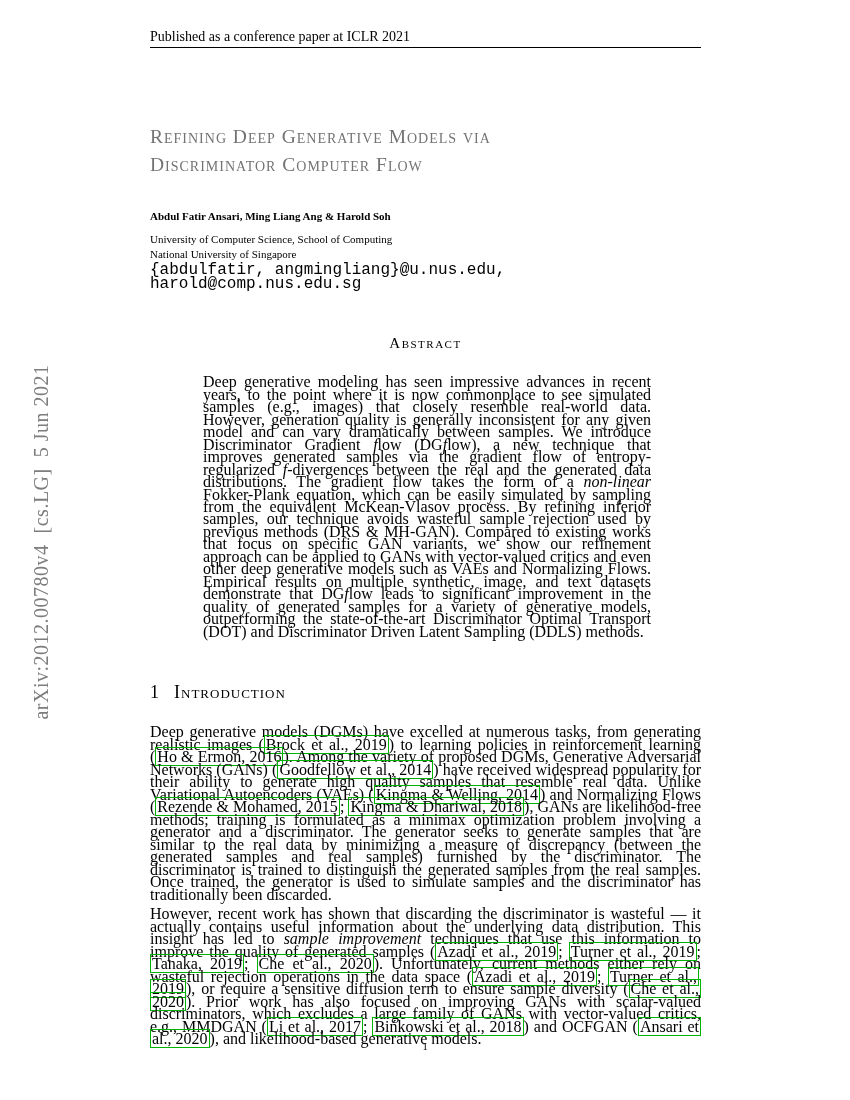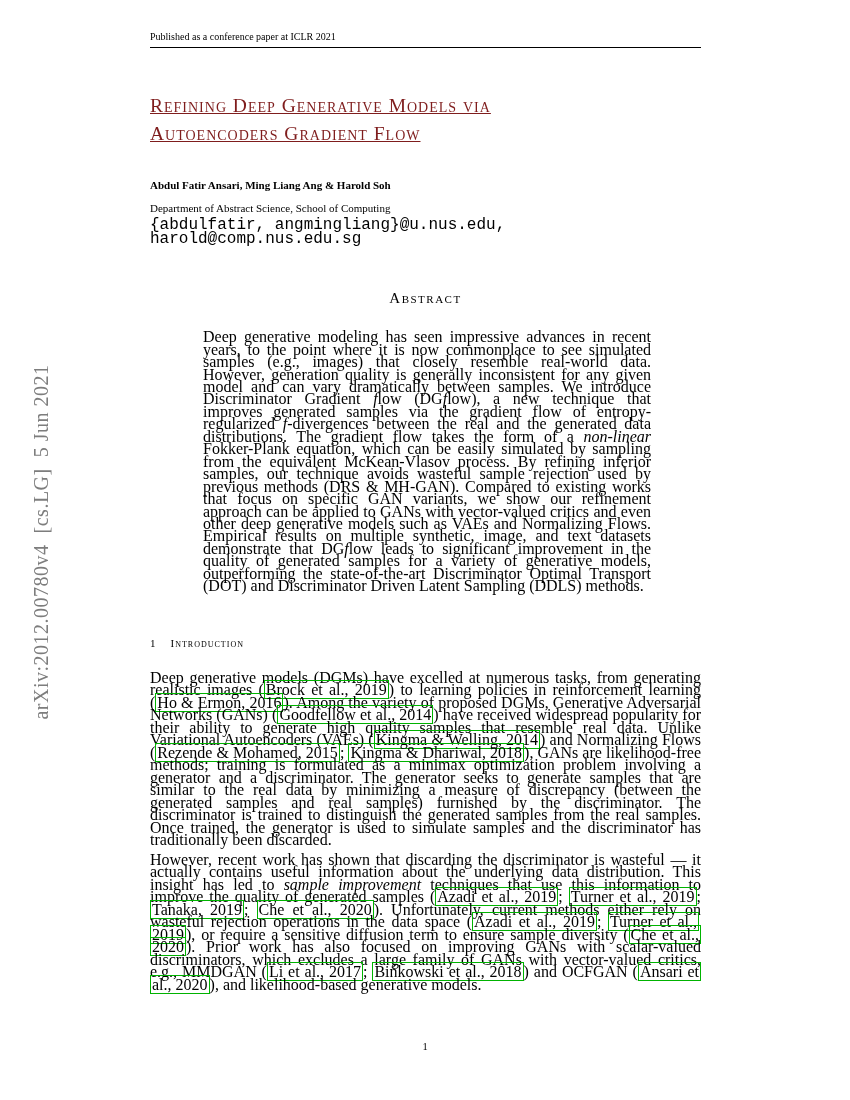--- a/index.html
+++ b/index.html
@@ -8,32 +8,31 @@
     position: relative;
     width: 850px;
     height: 1100px;
     background: #ffffff;
     font-family: "Liberation Serif", serif;
     color: #111;
     overflow: hidden;
   }
   .content { position: absolute; left: 150px; top: 0; width: 551px; }
 
-  .running-head { margin-top: 31px; font-size: 10px; line-height: 12px; color: #000; }
+  .running-head { margin-top: 31px; font-size: 14px; line-height: 12px; color: #000; }
   .header-rule { border: none; border-top: 1px solid #000; margin: 4px 0 0 0; }
 
   .paper-title {
-    margin: 44px 0 0 0;
+    margin: 75px 0 0 0;
     font-weight: 400;
     font-variant: small-caps;
     font-size: 19.5px;
     line-height: 28px;
     letter-spacing: 1px;
-    color: #7f1d1d;
-    text-decoration: underline;
+    color: #737373;
   }
 
   .authors { margin-top: 30px; font-size: 11px; line-height: 14.3px; color: #000; }
   .author-names { font-weight: bold; margin-bottom: 9px; font-family: Liberation Serif, serif; }
   .emails { font-family: "Liberation Mono", monospace; font-size: 16px; margin-top: 2px; }
 
   .abstract-heading {
     margin-top: 44px;
     text-align: center;
     font-variant: small-caps;
@@ -42,21 +41,21 @@
     color: #000;
   }
   .abstract-body {
     margin: 24px 50px 0 53px;
     font-size: 16px;
     line-height: 12.45px;
     text-align: justify;
     color: #000;
   }
 
-  .section-heading { margin: 44px 0 0 0; font-weight: 400; font-size: 11px; color: #000; }
+  .section-heading { margin: 44px 0 0 0; font-weight: 400; font-size: 18px; color: #000; }
   .sec-num { margin-right: 15px; }
   .sec-title { font-variant: small-caps; letter-spacing: 1px; }
 
   .body-par {
     margin: 23px 0 0 0;
     font-size: 16px;
     line-height: 12.5px;
     text-align: justify;
     color: #000;
   }
@@ -90,26 +89,27 @@
 
   <div class="arxiv-strip">arXiv:2012.00780v4&nbsp;&nbsp;[cs.LG]&nbsp;&nbsp;5 Jun 2021</div>
 
   <div class="content">
 
     <div class="running-head">Published as a conference paper at ICLR 2021</div>
     <hr class="header-rule">
 
     <h1 class="paper-title">
       <span>Refining Deep Generative Models via</span><br>
-      <span>Autoencoders Gradient Flow</span>
+      <span>Discriminator Computer Flow</span>
     </h1>
 
     <div class="authors">
       <div class="author-names">Abdul Fatir Ansari, Ming Liang Ang &amp; Harold Soh</div>
-      <div>Department of Abstract Science, School of Computing</div>
+      <div>University of Computer Science, School of Computing</div>
+      <div>National University of Singapore</div>
       <div class="emails">{abdulfatir, angmingliang}@u.nus.edu, harold@comp.nus.edu.sg</div>
     </div>
 
     <div class="abstract-heading">Abstract</div>
 
     <p class="abstract-body"><span>Deep generative modeling has seen impressive advances in recent years, to the point where it is now commonplace to see simulated samples (e.g., images) that closely resemble real-world data. However, generation quality is generally inconsistent for any given model and can vary dramatically between samples. We introduce Discriminator Gradient </span><span class="ital">f</span><span>low (DG</span><span class="ital">f</span><span>low), a new technique that improves generated samples via the gradient flow of entropy-regularized </span><span class="ital">f</span><span>-divergences between the real and the generated data distributions. The gradient flow takes the form of a </span><span class="ital">non-linear</span><span> Fokker-Plank equation, which can be easily simulated by sampling from the equivalent McKean-Vlasov process. By refining inferior samples, our technique avoids wasteful sample rejection used by previous methods (DRS &amp; MH-GAN). Compared to existing works that focus on specific GAN variants, we show our refinement approach can be applied to GANs with vector-valued critics and even other deep generative models such as VAEs and Normalizing Flows. Empirical results on multiple synthetic, image, and text datasets demonstrate that DG</span><span class="ital">f</span><span>low leads to significant improvement in the quality of generated samples for a variety of generative models, outperforming the state-of-the-art Discriminator Optimal Transport (DOT) and Discriminator Driven Latent Sampling (DDLS) methods.</span></p>
 
     <h2 class="section-heading">
       <span class="sec-num">1</span><span class="sec-title">Introduction</span>
     </h2>

